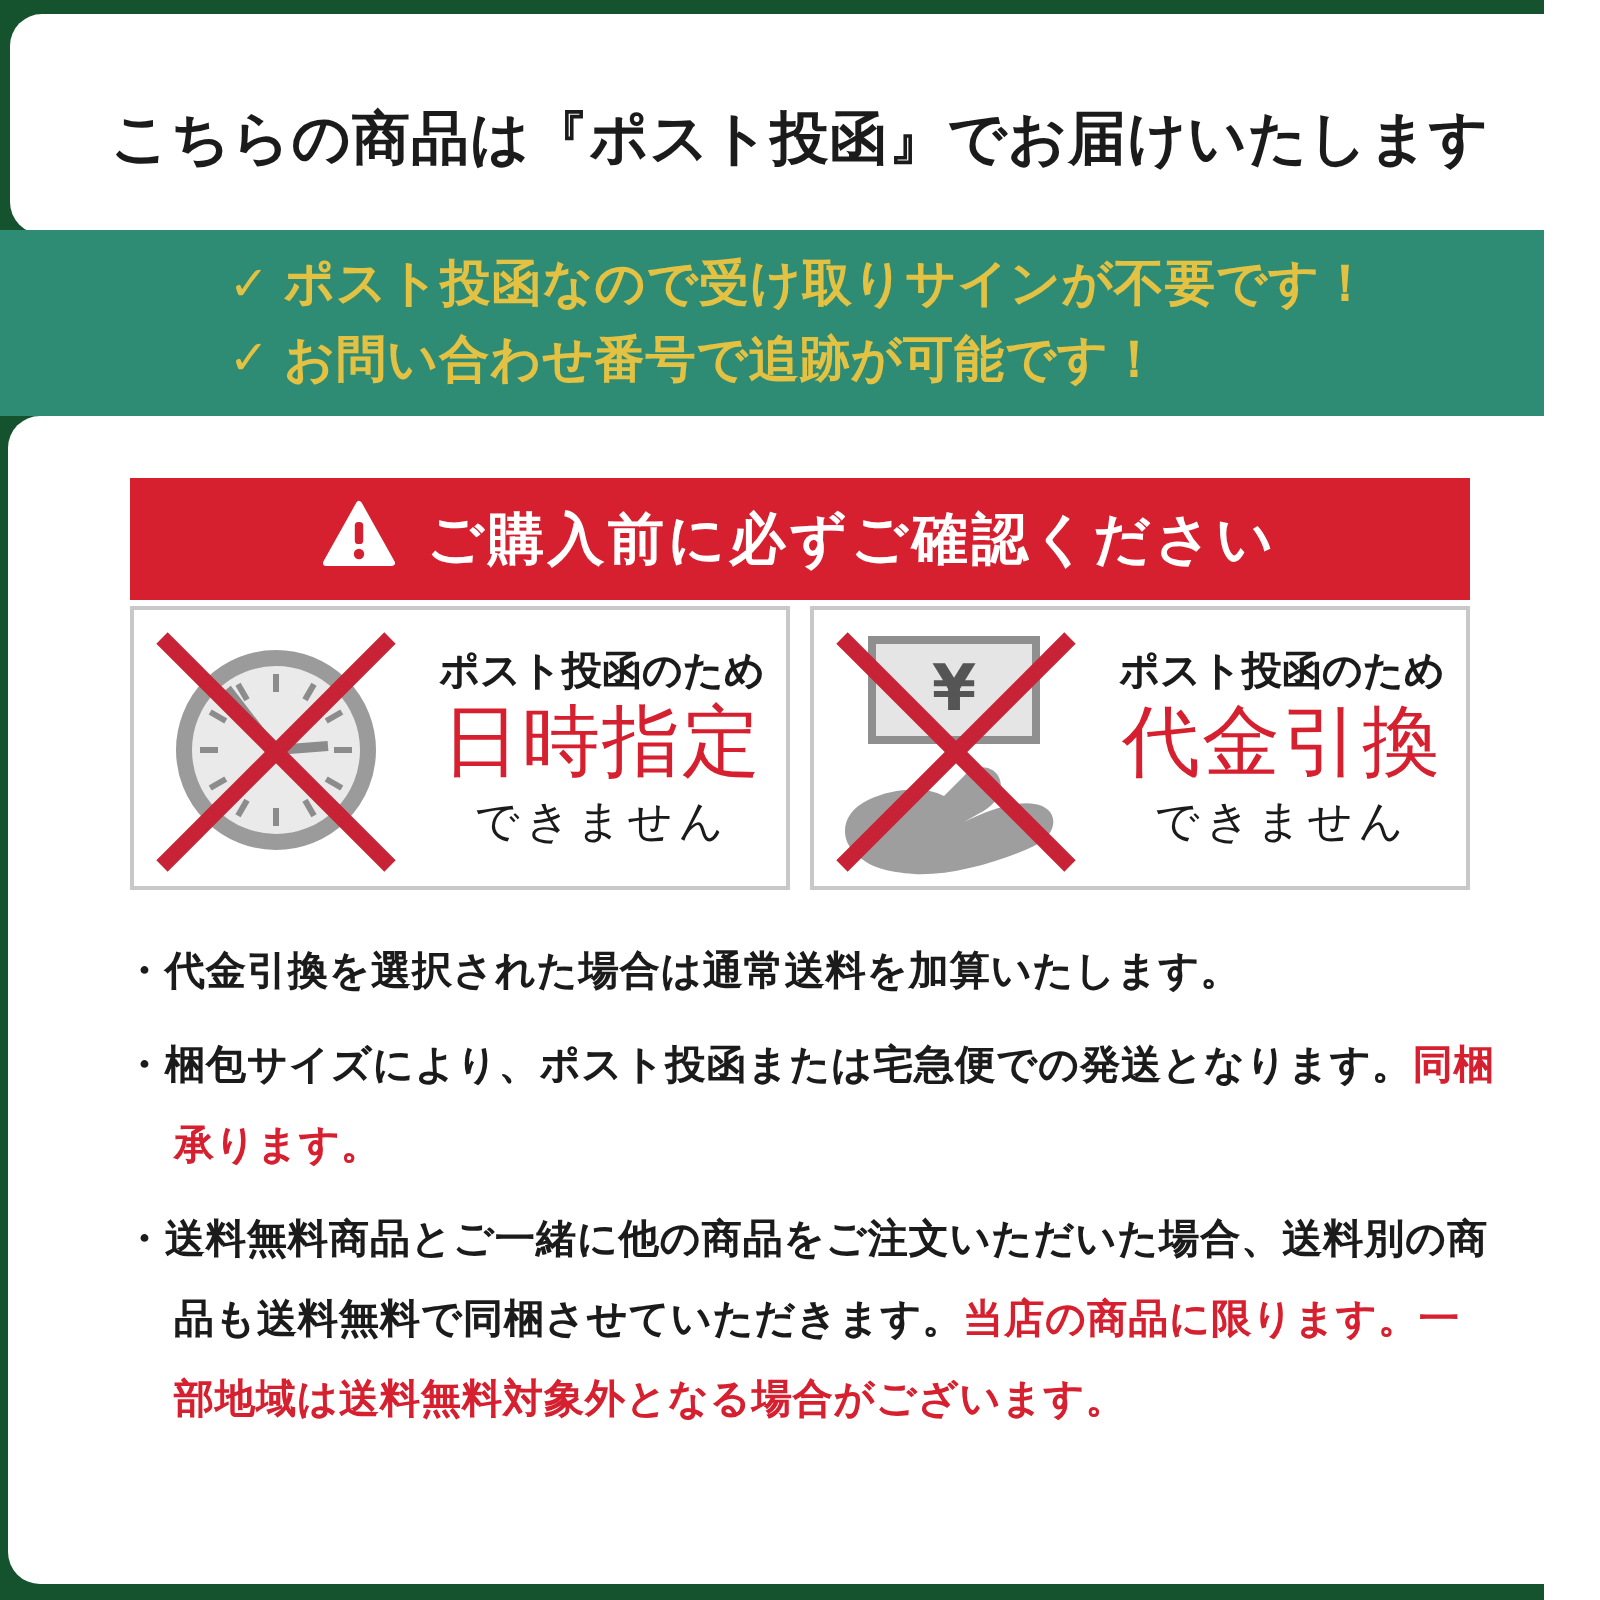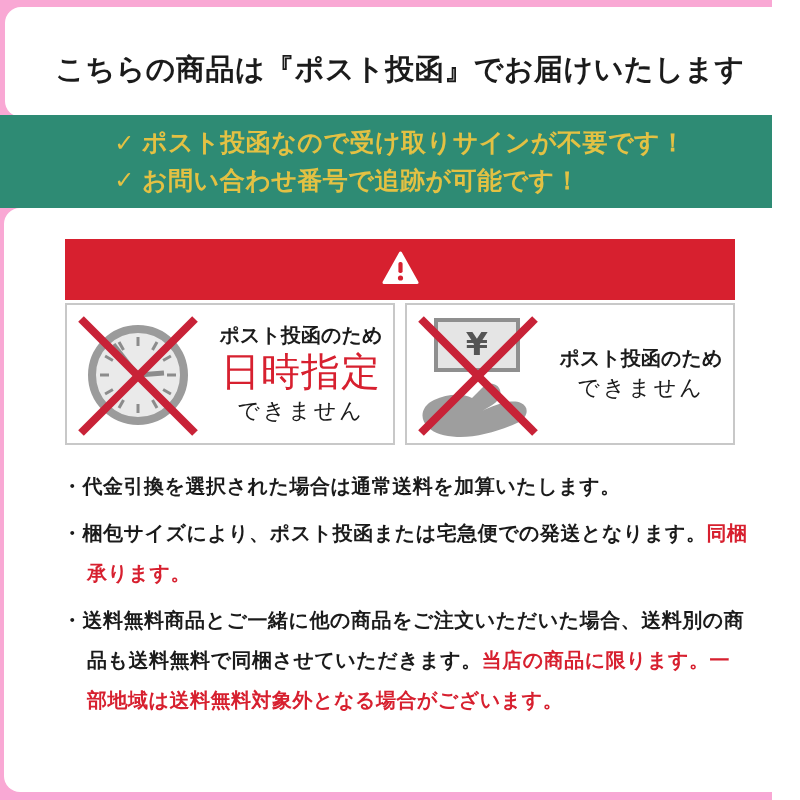--- a/index.html
+++ b/index.html
@@ -1,19 +1,19 @@
 <!DOCTYPE html>
 <html><head>
 <meta charset="utf-8">
 <style>
   html,body{margin:0;padding:0;}
   .canvas{
     position:relative;
     width:772px;height:800px;
-    background:#f9a8d4;
+    background:#14532d;
     overflow:hidden;
     font-family:"Liberation Sans","DejaVu Sans",sans-serif;
   }
   
   .title-card{
     position:absolute;left:5px;top:7px;width:790px;height:110px;
     background:#ffffff;border-radius:16px;
     display:flex;align-items:center;justify-content:center;
   }
   .product-title{
@@ -92,20 +92,21 @@
   <div class="main-card">
 
     <div class="warning-bar">
       <span>
         <svg width="37" height="34" viewBox="0 0 37 34" aria-hidden="true">
           <path d="M18.5,2 L35,31.5 H2 Z" fill="#ffffff" stroke="#ffffff" stroke-width="3" stroke-linejoin="round"></path>
           <rect x="16.4" y="11" width="4.2" height="11" rx="1.8" fill="#D7202F"></rect>
           <circle cx="18.5" cy="27" r="2.6" fill="#D7202F"></circle>
         </svg>
       </span>
+      <span class="warning-title">ご購入前に必ずご確認ください</span>
     </div>
 
     <div class="res-box left">
       <div class="icon-wrap">
         <svg width="128" height="128" viewBox="0 0 128 128" aria-hidden="true">
           <circle cx="64" cy="65" r="46" fill="#EAEAEA" stroke="#9B9B9B" stroke-width="8"></circle>
           <g stroke="#8C8C8C" stroke-width="3">
             <line x1="64" y1="27" x2="64" y2="36"></line>
             <line x1="64" y1="94" x2="64" y2="103"></line>
             <line x1="26" y1="65" x2="35" y2="65"></line>
@@ -144,20 +145,21 @@
             C74,71 84,73 86,80 C88,87 83,93 75,97 L68,101 C82,94 98,89 107,93
             C116,97 114,108 103,113 C86,121 61,128 43,127 C30,126 21,124 14,117 Z"></path>
           <g stroke="#C82237" stroke-width="8">
             <line x1="7" y1="9" x2="121" y2="123"></line>
             <line x1="121" y1="9" x2="7" y2="123"></line>
           </g>
         </svg>
       </div>
       <div class="res-text">
         <div class="res-reason">ポスト投函のため</div>
+        <div class="res-name">代金引換</div>
         <div class="res-note">できません</div>
       </div>
     </div>
 
     <div class="notes">
       <div class="note"><span>・</span><span>代金引換を選択された場合は通常送料を加算いたします。</span><span class="red"></span></div>
       <div class="note"><span>・</span><span>梱包サイズにより、ポスト投函または宅急便での発送となります。</span><span class="red">同梱承ります。</span></div>
       <div class="note"><span>・</span><span>送料無料商品とご一緒に他の商品をご注文いただいた場合、送料別の商品も送料無料で同梱させていただきます。</span><span class="red">当店の商品に限ります。一部地域は送料無料対象外となる場合がございます。</span></div>
     </div>
 

